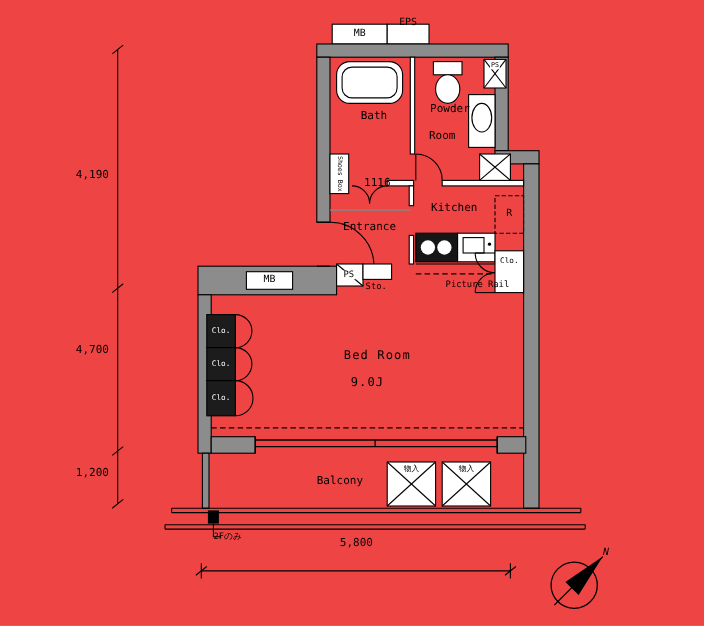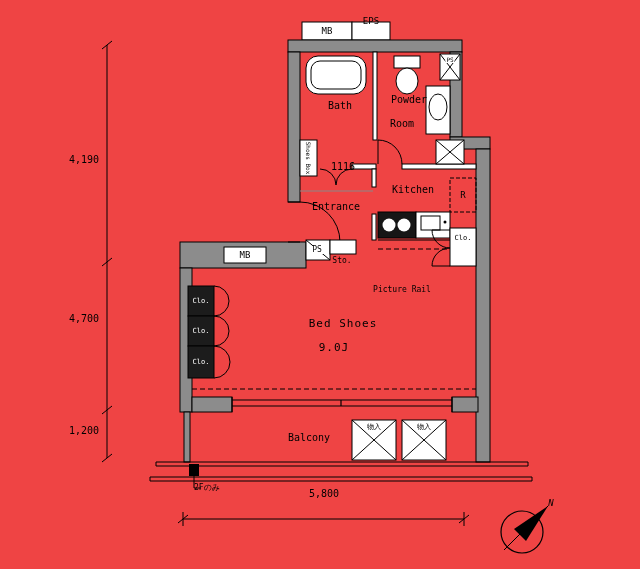--- a/index.html
+++ b/index.html
@@ -192,28 +192,28 @@
 <div class="lbl s6 bg" style="left:450px; top:60px;">PS</div>
 <div class="lbl s10" style="left:340px; top:106px;">Bath</div>
 <div class="lbl s10" style="left:343px; top:119px;margin-top:48px;">1116</div>
 <div class="lbl s10" style="left:409px; top:100px;">Powder</div>
 <div class="lbl s10" style="left:402px; top:124px;">Room</div>
 <div class="lbl s10" style="left:413px; top:190px;">Kitchen</div>
 <div class="lbl s10" style="left:336px; top:207px;">Entrance</div>
 <div class="lbl s6 rot" style="left:308px; top:158px;">Shoes Box</div>
 <div class="lbl s8 bg" style="left:317px; top:250px;">PS</div>
 <div class="lbl s8" style="left:342px; top:261px;">Sto.</div>
-<div class="lbl s8" style="left:402px; top:259px;margin-top:31px;">Picture Rail</div>
+<div class="lbl s8" style="left:434px; top:259px;">Picture Rail</div>
 <div class="lbl s9" style="left:463px; top:195px;">R</div>
 <div class="lbl s7" style="left:463px; top:238px;">Clo.</div>
 <div class="lbl s9" style="left:245px; top:255px;">MB</div>
 <div class="lbl s7 wt" style="left:201px; top:301px;">Clo.</div>
 <div class="lbl s7 wt" style="left:201px; top:331px;">Clo.</div>
 <div class="lbl s7 wt" style="left:201px; top:362px;">Clo.</div>
-<div class="lbl s11 ls" style="left:343px; top:323px;">Bed Shoes</div>
+<div class="lbl s11 ls" style="left:343px; top:323px;">Bed Room</div>
 <div class="lbl s11 ls" style="left:334px; top:347px;">9.0J</div>
 <div class="lbl s10" style="left:309px; top:438px;">Balcony</div>
 <div class="lbl s7 bg" style="left:374px; top:427px;">物入</div>
 <div class="lbl s7 bg" style="left:424px; top:427px;">物入</div>
 <div class="lbl s10" style="left:84px;  top:148px;margin-top:12px;">4,190</div>
 <div class="lbl s10" style="left:84px;  top:319px;">4,700</div>
 <div class="lbl s10" style="left:84px;  top:431px;">1,200</div>
 <div class="lbl s10" style="left:324px; top:494px;">5,800</div>
 <div class="lbl s8" style="left:207px; top:488px;text-align:center;">2Fのみ</div>
 <div class="lbl s9 it" style="left:551px; top:503px;">N</div>

